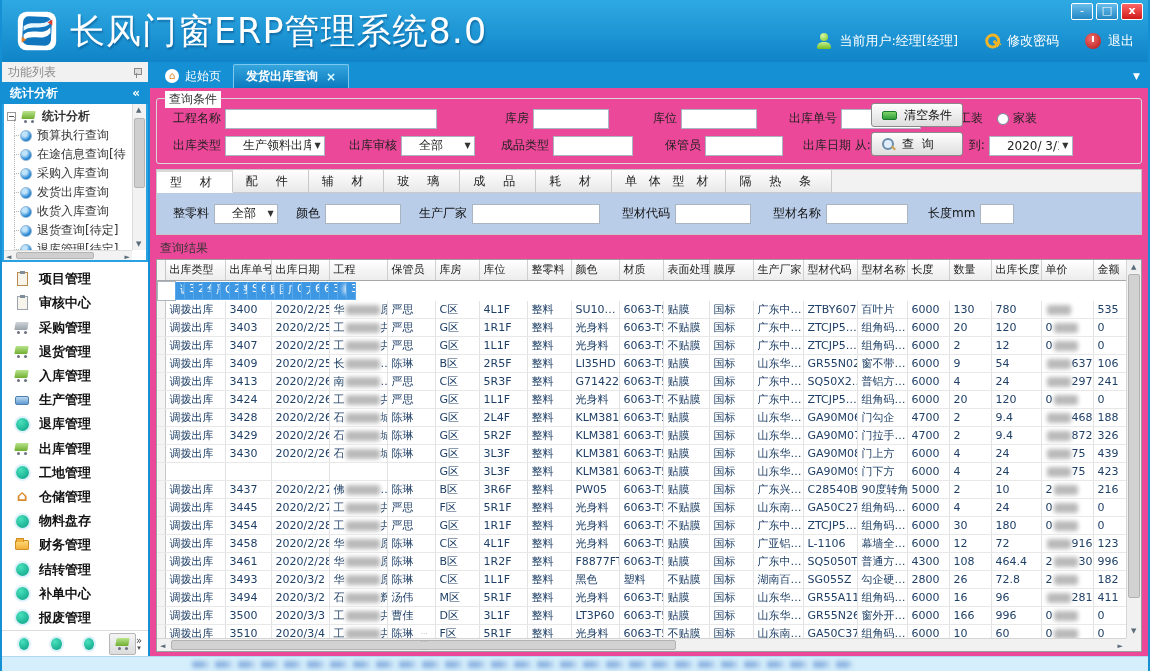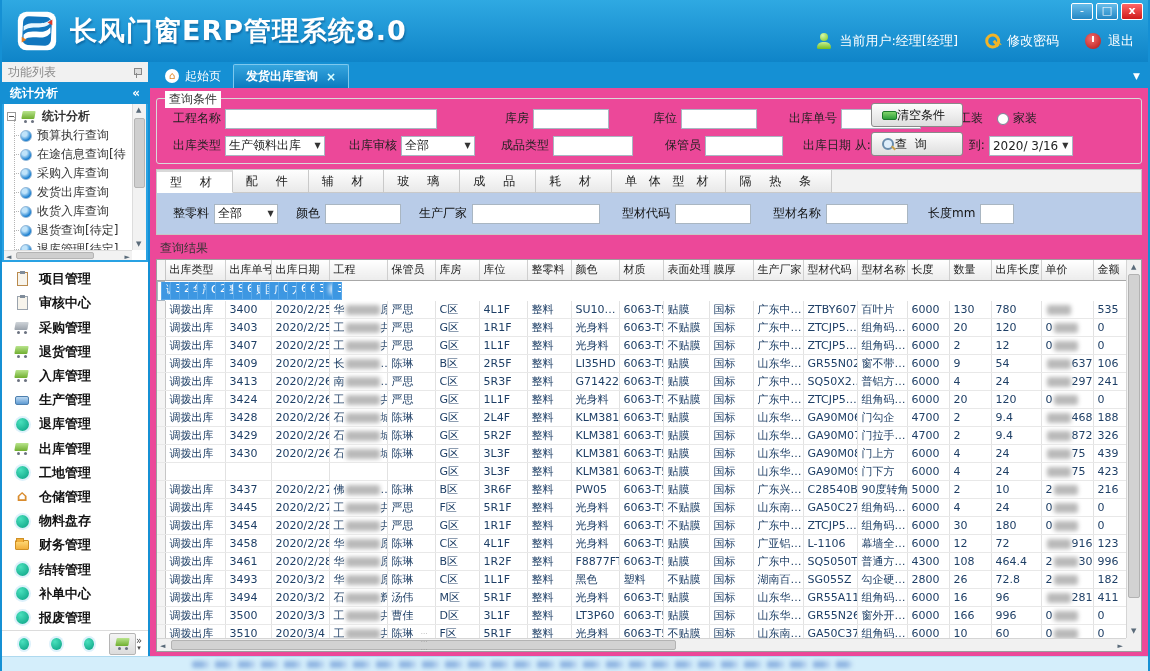--- a/index.html
+++ b/index.html
@@ -9,21 +9,21 @@
     font-family:"DejaVu Sans","Liberation Sans",sans-serif;
     background:#bfe2f5;
   }
   .window { width:1150px; height:671px; display:flex; flex-direction:column;
     border-left:2px solid #1590d4; border-right:2px solid #1590d4; background:#eaf5fc; }
 
   
   .titlebar { flex:0 0 62px; background:linear-gradient(#2fa9e2,#0f84c8);
     position:relative; display:flex; align-items:center; padding-left:12px; }
   .logo { width:46px; height:46px; margin-right:10px; }
-  .app-title { color:#fff; font-size:27px; font-weight:bold; letter-spacing:1px;
+  .app-title { color:#fff; font-size:35px; font-weight:normal; letter-spacing:1px;
     text-shadow:1px 2px 2px rgba(0,60,110,.45); }
   .win-controls { position:absolute; top:3px; right:5px; display:flex; gap:3px; }
   .win-btn { width:22px; height:17px; border:1px solid #fff; border-radius:2px;
     background:linear-gradient(#69bdea,#2387c4); color:#fff; font-size:11px;
     line-height:14px; text-align:center; cursor:default; }
   .win-btn.close { background:linear-gradient(#f66,#cf1a1a); font-weight:bold; }
   .user-area { position:absolute; right:14px; top:32px; display:flex; align-items:center;
     gap:7px; color:#fff; font-size:13px; }
   .user-area .gap { width:12px; }
   .person-icon { width:16px; height:16px; position:relative; }
@@ -113,28 +113,28 @@
   .tab-caret { position:absolute; right:8px; bottom:7px; color:#fff; font-size:9px; }
 
   .content { flex:1; background:#ec4899; display:flex; flex-direction:column; min-height:0; padding:2px 4px 0 4px; }
 
   
   .query-group { position:relative; border:1px solid #d9d9d9; border-radius:3px; margin:8px 2px 2px 2px; padding:7px 6px 5px 6px; }
   .group-title { position:absolute; top:-8px; left:8px; background:#fff; padding:0 4px; font-size:12px; color:#333; }
   .q-row { display:flex; align-items:center; height:25px; font-size:12px; color:#222; }
   .q-row label { text-align:right; white-space:nowrap; }
   .tbx { height:20px; border:1px solid #a9b6c2; background:#fff; font-size:12px; padding:0 3px; font-family:inherit; }
-  .sel { height:20px; border:1px solid #a9b6c2; background:#fff; display:flex; align-items:center; font-size:12px; padding-left:3px; position:relative; }
+  .sel { height:20px; border:1px solid #a9b6c2; background:#fff; display:flex; align-items:center; font-size:12px; padding-left:17px; position:relative; }
   .sel .val { flex:1; white-space:nowrap; overflow:hidden; }
   .sel .dn { flex:0 0 13px; display:flex; align-items:center; justify-content:center; color:#333; font-size:8px; }
   .radio { width:12px; height:12px; border-radius:50%; border:1px solid #7a8a99; background:#fff; position:relative; margin-right:4px; }
   .radio.on::before { content:""; position:absolute; left:2px; top:2px; width:6px; height:6px; border-radius:50%;
     background:radial-gradient(circle at 35% 35%,#6fc2f0,#0b62a8); }
   .btn { height:24px; border:1px solid #8a8a8a; border-radius:3px; background:linear-gradient(#fdfdfd,#dedede);
-    display:flex; align-items:center; padding:0 10px; font-size:12px; color:#111; cursor:default; }
+    display:flex; align-items:center; gap:7px; padding:0 10px; font-size:12px; color:#111; cursor:default; }
   .btn-col { position:absolute; right:178px; top:4px; display:flex; flex-direction:column; gap:5px; }
   .eraser-ico { width:15px; height:9px; background:linear-gradient(#7fd46a,#2e9e3a); border:1px solid #1d7a2a; border-radius:2px; }
   .mag-ico { width:13px; height:13px; position:relative; }
   .mag-ico::before { content:""; position:absolute; left:0; top:0; width:8px; height:8px; border:2px solid #6a8dad;
     border-radius:50%; background:#dfeefb; }
   .mag-ico::after { content:""; position:absolute; left:9px; top:9px; width:5px; height:2px; background:#caa24a; transform:rotate(45deg); }
 
   
   .mat-block { margin:3px 2px 0 2px; border:1px solid #c6c6c6; }
   .mat-tabbar { display:flex; height:23px; background:#f2f2f2; }

